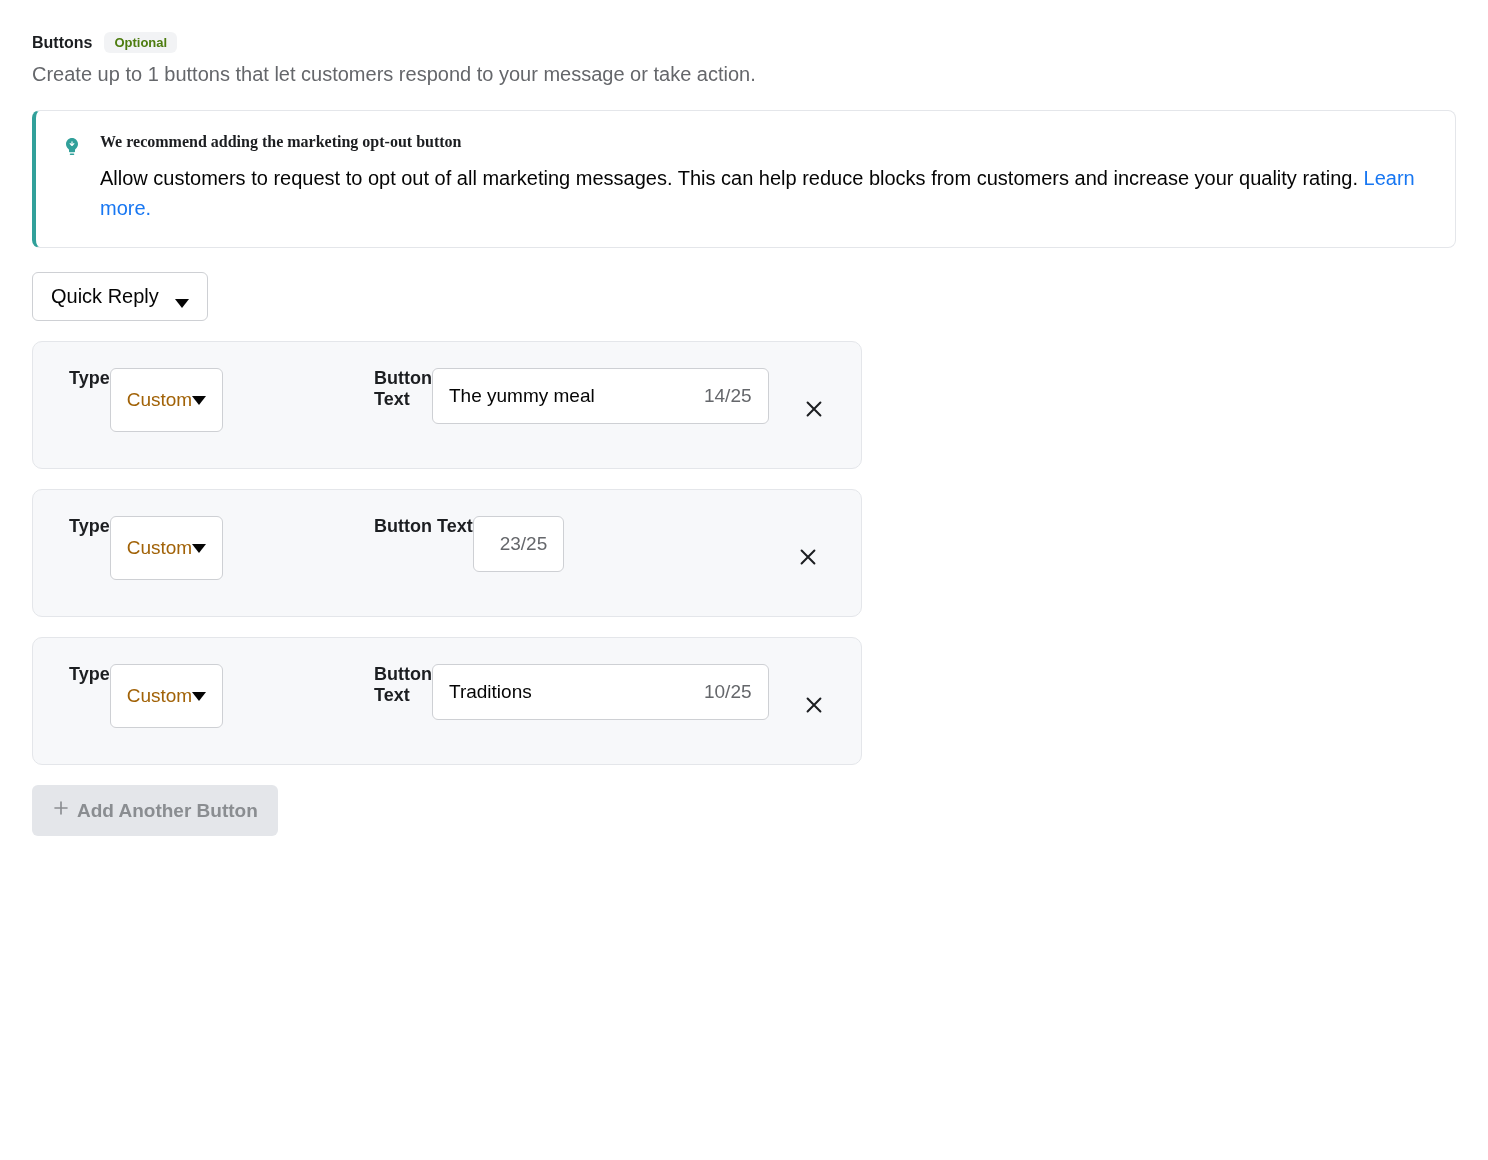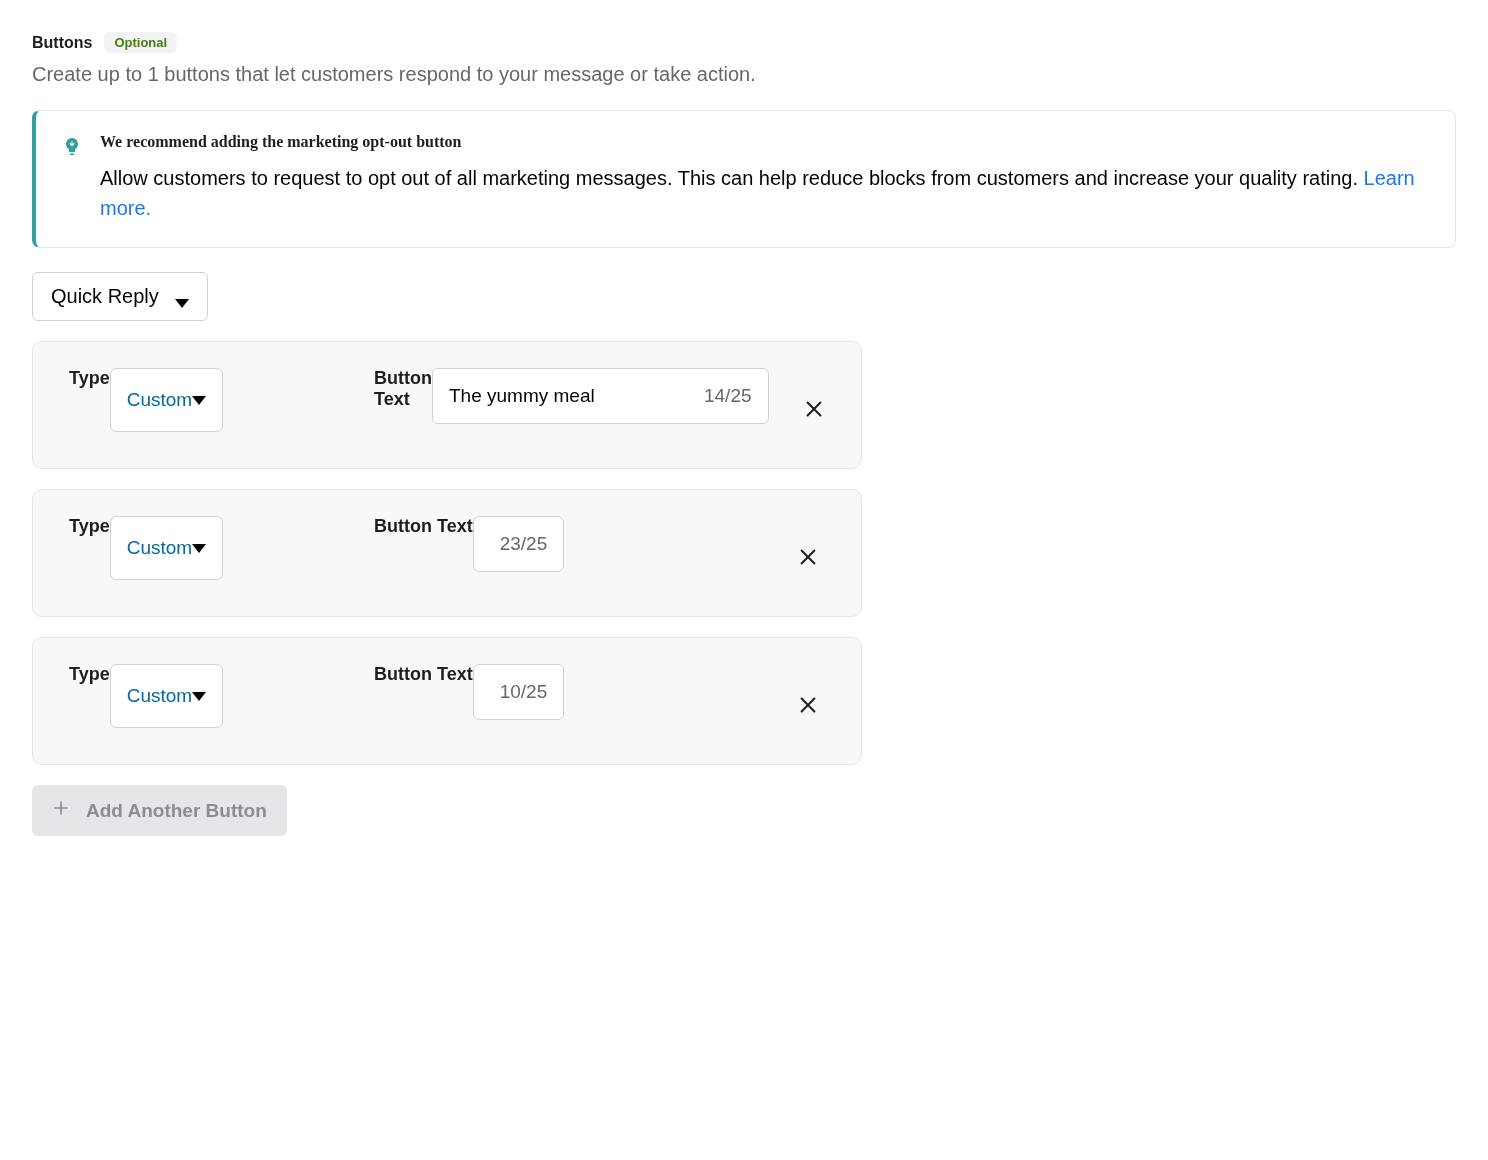--- a/index.html
+++ b/index.html
@@ -117,21 +117,21 @@
     }
     .field-select {
       display: flex;
       align-items: center;
       justify-content: space-between;
       background: #fff;
       border: 1px solid #ced0d4;
       border-radius: 6px;
       padding: 12px 16px;
       font-size: 19px;
-      color: #0369a1;
+      color: #a16207;
       cursor: pointer;
       height: 64px;
     }
     .field-input-wrap {
       display: flex;
       align-items: center;
       background: #fff;
       border: 1px solid #ced0d4;
       border-radius: 6px;
       height: 56px;
@@ -159,21 +159,21 @@
       color: #1c1e21;
       display: flex;
       align-items: center;
       justify-content: center;
       margin-top: 20px;
     }
     .remove-btn svg { width: 22px; height: 22px; }
     .add-btn {
       display: inline-flex;
       align-items: center;
-      gap: 16px;
+      gap: 7px;
       background: #e4e6ea;
       border: none;
       border-radius: 6px;
       padding: 14px 20px;
       font-size: 19px;
       font-weight: 600;
       color: #8a8d91;
       cursor: not-allowed;
     }
     .add-btn svg { width: 18px; height: 18px; }
@@ -269,20 +269,21 @@
     <div class="field-group type-col">
       <label class="field-label">Type</label>
       <div class="field-select">
         <span>Custom</span>
         <span class="caret-down"></span>
       </div>
     </div>
     <div class="field-group text-col">
       <label class="field-label">Button Text</label>
       <div class="field-input-wrap">
+        <input class="field-input" type="text" value="Traditions" style="">
         <span class="char-count">10/25</span>
       </div>
     </div>
   </div>
   <button class="remove-btn">
     <span>
       <svg viewBox="0 0 24 24">
           <path d="M5 5l14 14M19 5L5 19" stroke="#1c1e21" stroke-width="2.2" stroke-linecap="round"></path>
         </svg>
     </span>

